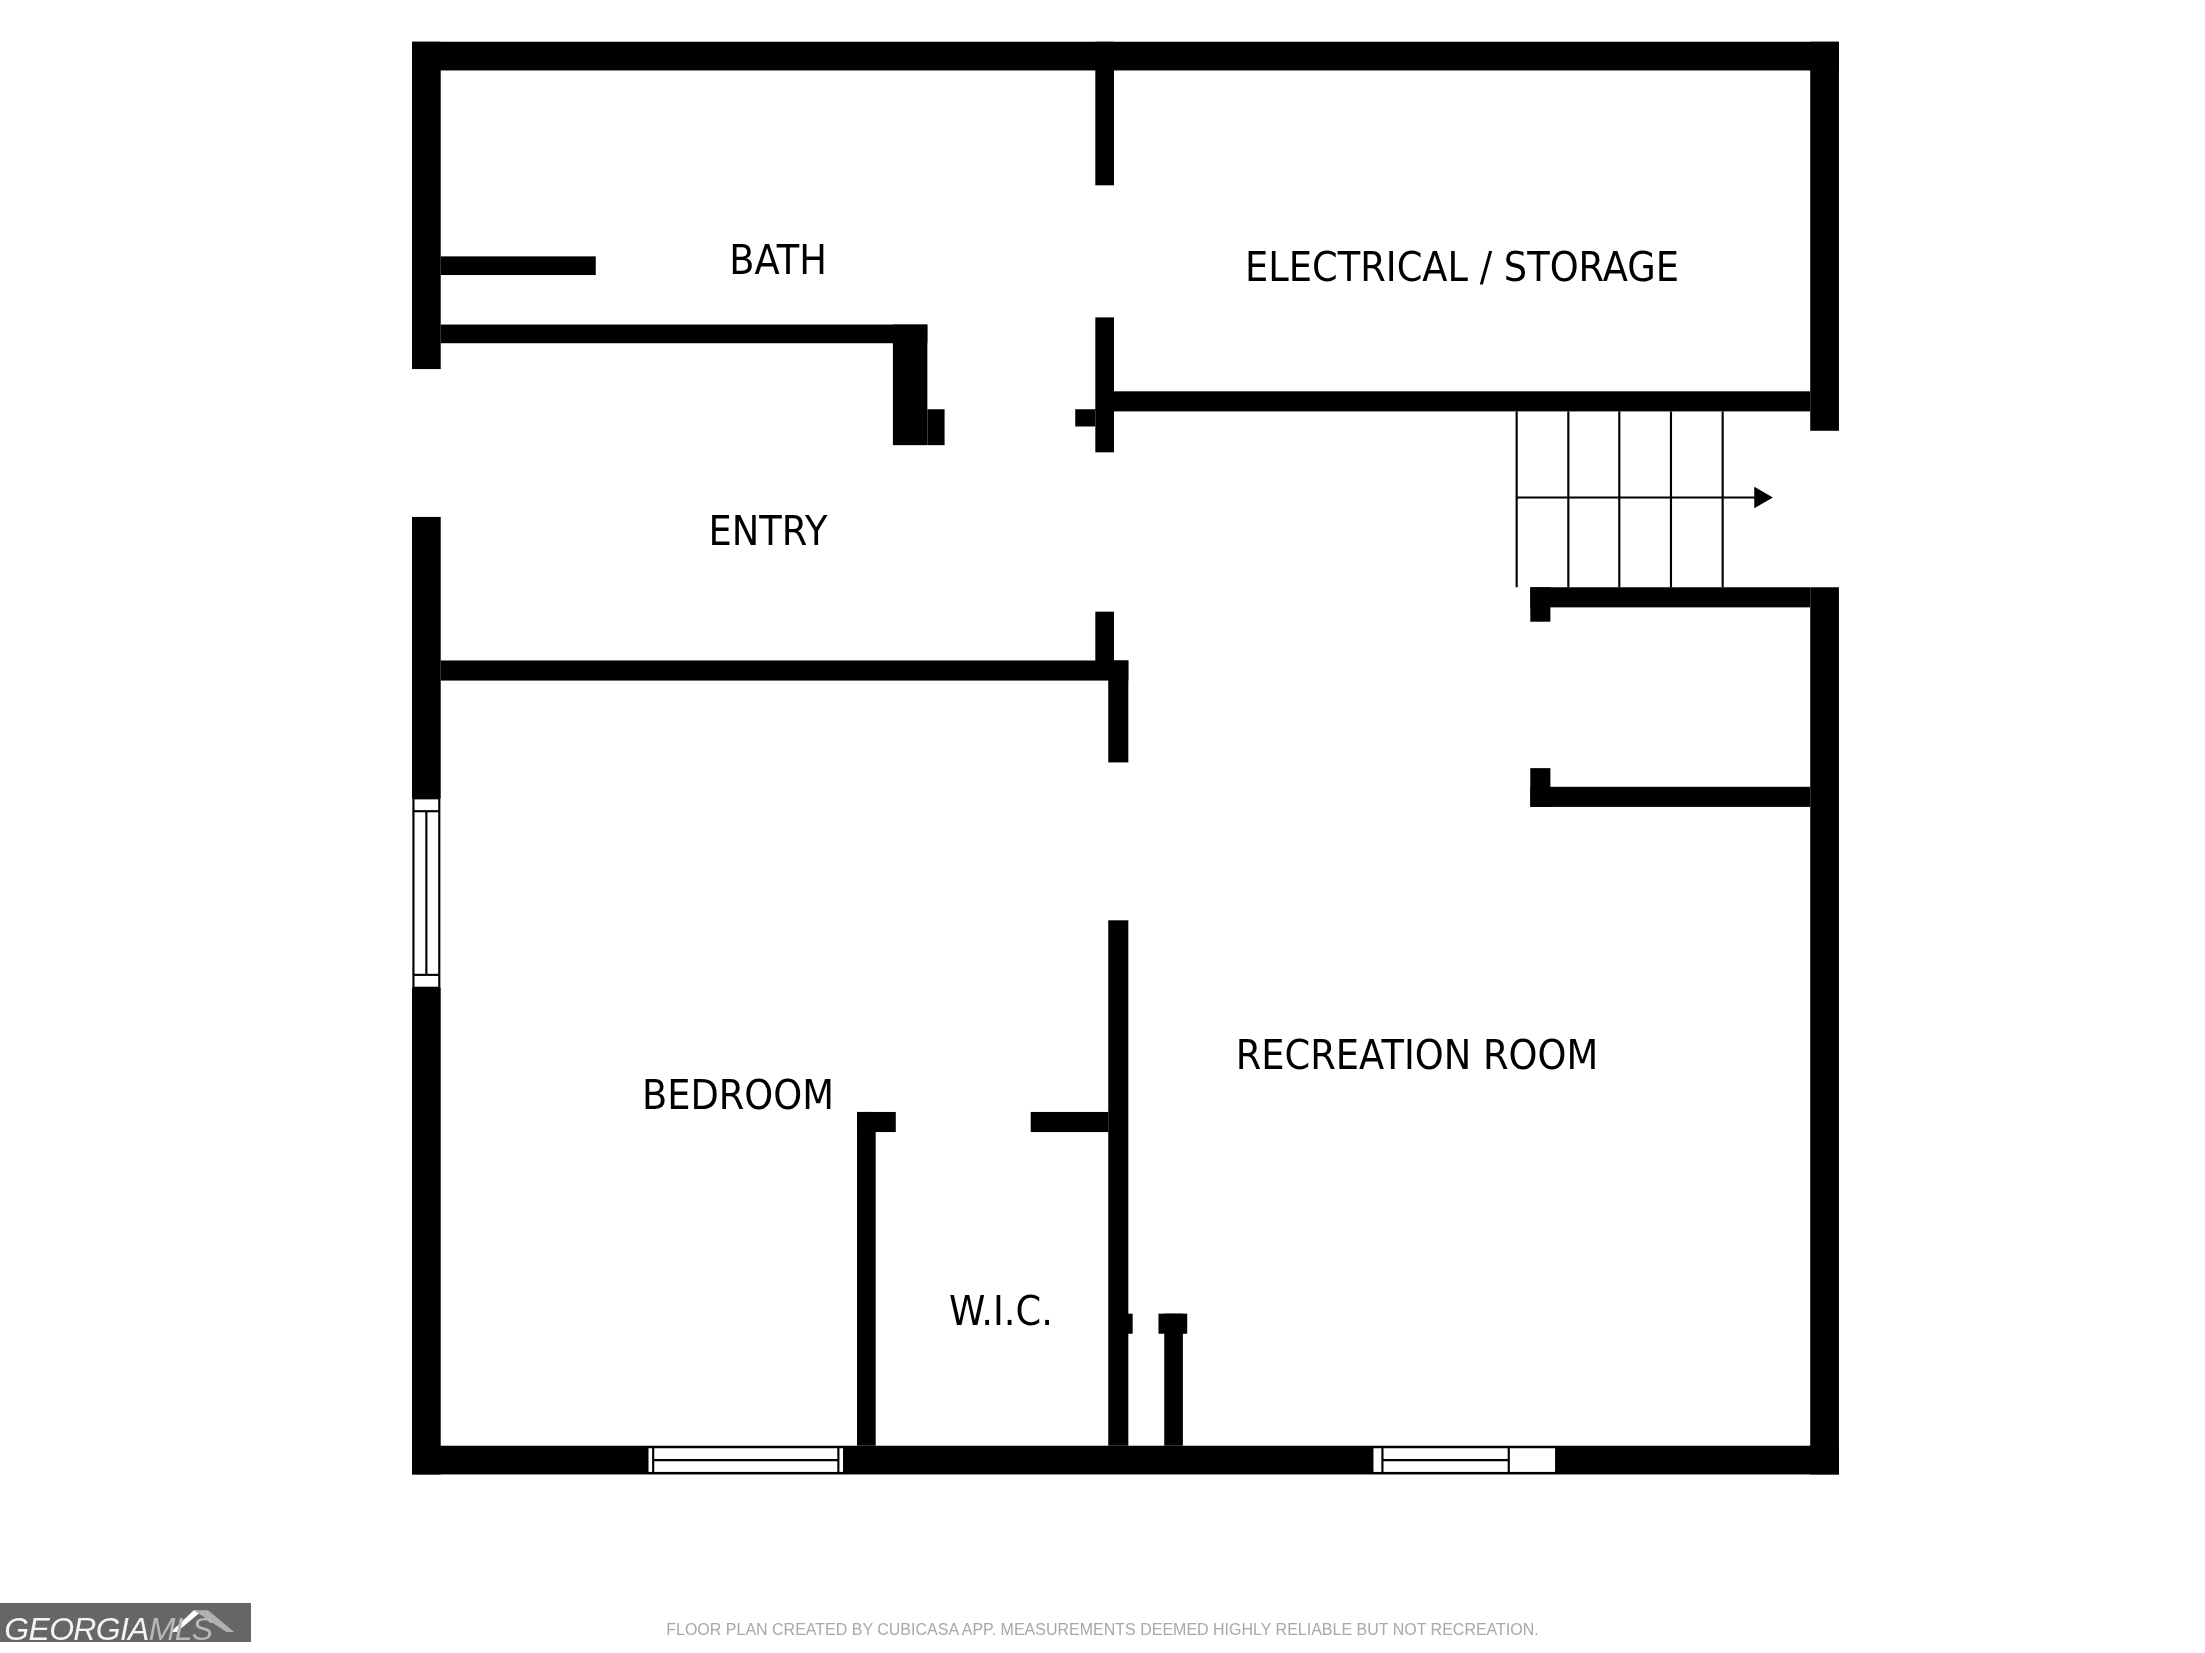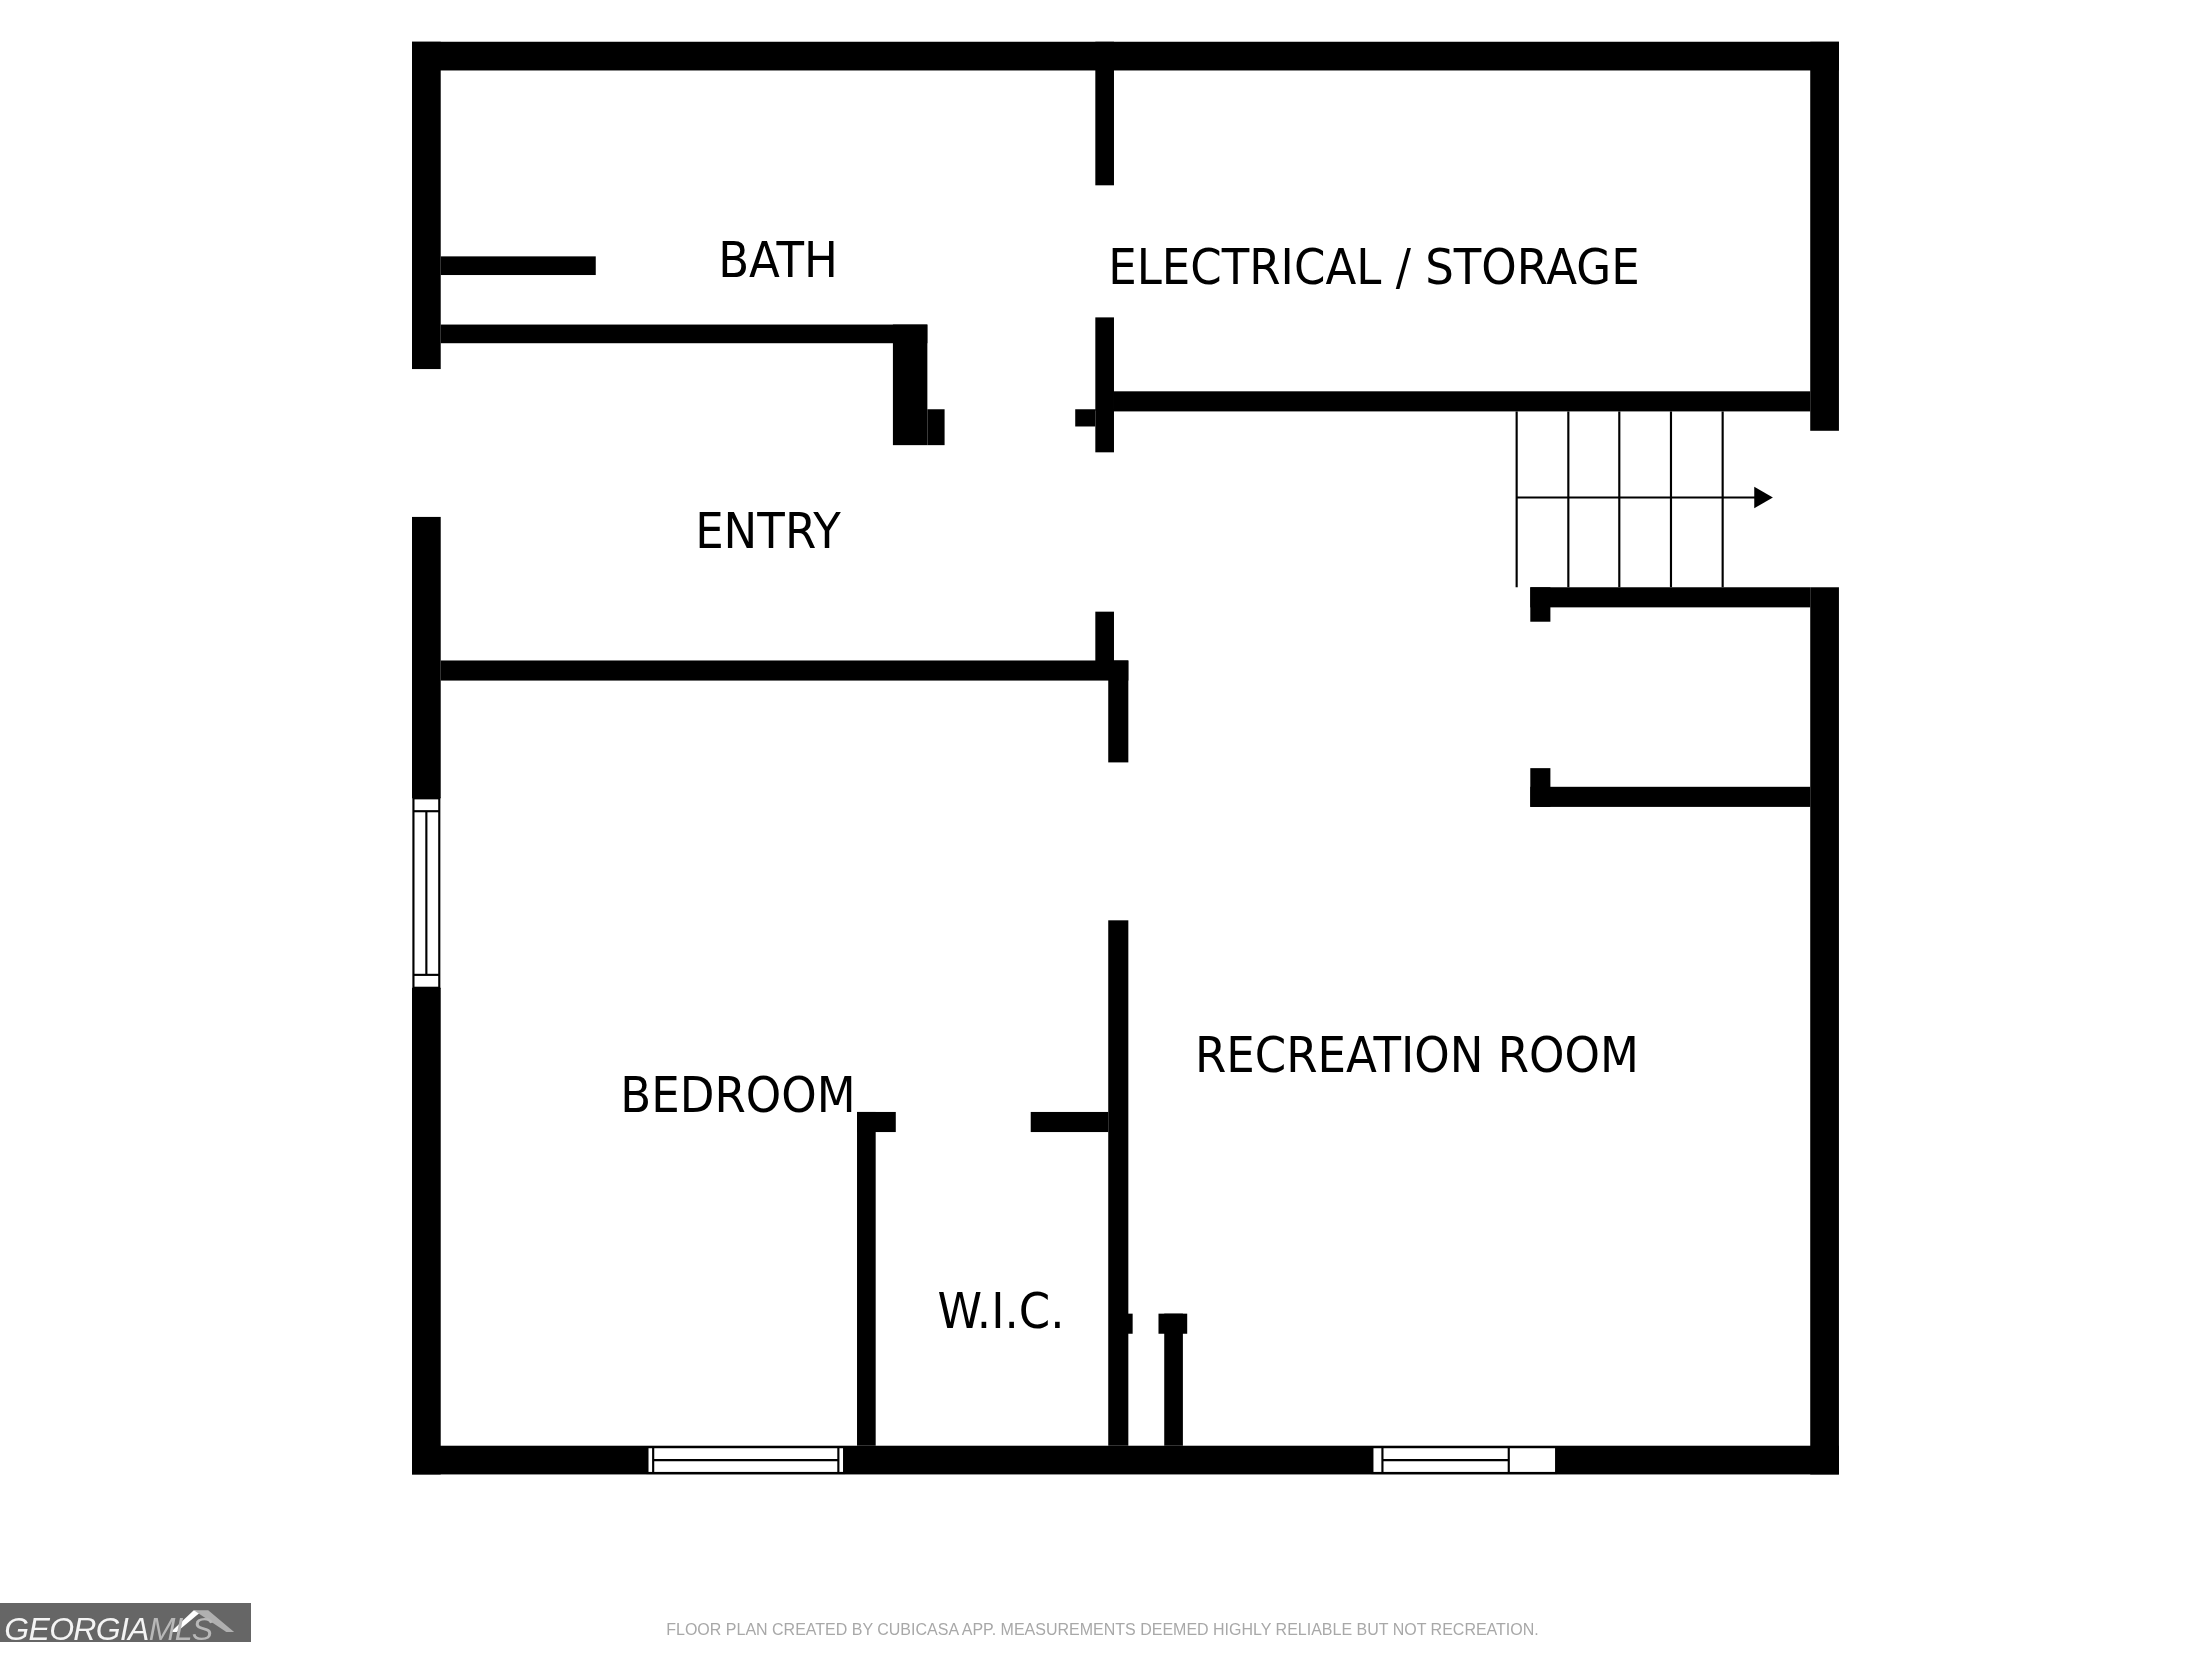--- a/index.html
+++ b/index.html
@@ -1,21 +1,21 @@
 <!DOCTYPE html>
 <html style="font-size:11.5px"><head>
 <meta charset="utf-8">
 <style>
   html, body { margin: 0; padding: 0; background: #ffffff; }
   body { width: 2205px; height: 1654px; position: relative; overflow: hidden; }
   #plan { position: absolute; left: 0; top: 0; width: 2205px; height: 1654px; }
   .room-label {
     position: absolute;
     font-family: "DejaVu Sans", sans-serif;
-    font-size: 49px;
+    font-size: 40px;
     color: #000;
     white-space: nowrap;
     transform: translate(-50%, -50%);
     letter-spacing: 0px;
     transform-origin: center;
   }
   .room-label span { display: inline-block; transform: scaleX(0.92); }
   .footer-note {
     position: absolute;
     left: 50%;
@@ -133,21 +133,21 @@
     <line x1="2185" y1="573" x2="2185" y2="818"></line>
     <line x1="2256" y1="573" x2="2256" y2="818"></line>
     <line x1="2328" y1="573" x2="2328" y2="818"></line>
     <line x1="2400" y1="573" x2="2400" y2="818"></line>
     <line x1="2113" y1="693" x2="2450" y2="693"></line>
   </g>
   <polygon points="2444,678 2470,693 2444,708" fill="#000"></polygon>
 </svg>
 
 <div class="room-label" style="left:778px; top:260px;"><span>BATH</span></div>
-<div class="room-label" style="left:1374px; top:267px;"><span>ELECTRICAL / STORAGE</span></div>
+<div class="room-label" style="left:1462px; top:267px;"><span>ELECTRICAL / STORAGE</span></div>
 <div class="room-label" style="left:744px; top:531px;margin-left:24px;"><span>ENTRY</span></div>
 <div class="room-label" style="left:738px; top:1095px;"><span>BEDROOM</span></div>
 <div class="room-label" style="left:1417px; top:1055px;"><span>RECREATION ROOM</span></div>
 <div class="room-label" style="left:1001px; top:1311px;"><span>W.I.C.</span></div>
 
 <div class="footer-note">FLOOR PLAN CREATED BY CUBICASA APP. MEASUREMENTS DEEMED HIGHLY RELIABLE BUT NOT RECREATION.</div>
 
 <div class="logo">
   <svg class="logo-roof" width="72" height="29" viewBox="0 0 100 40">
     <polygon points="8,40 40,10 50,12 14,42" fill="#ffffff"></polygon>

